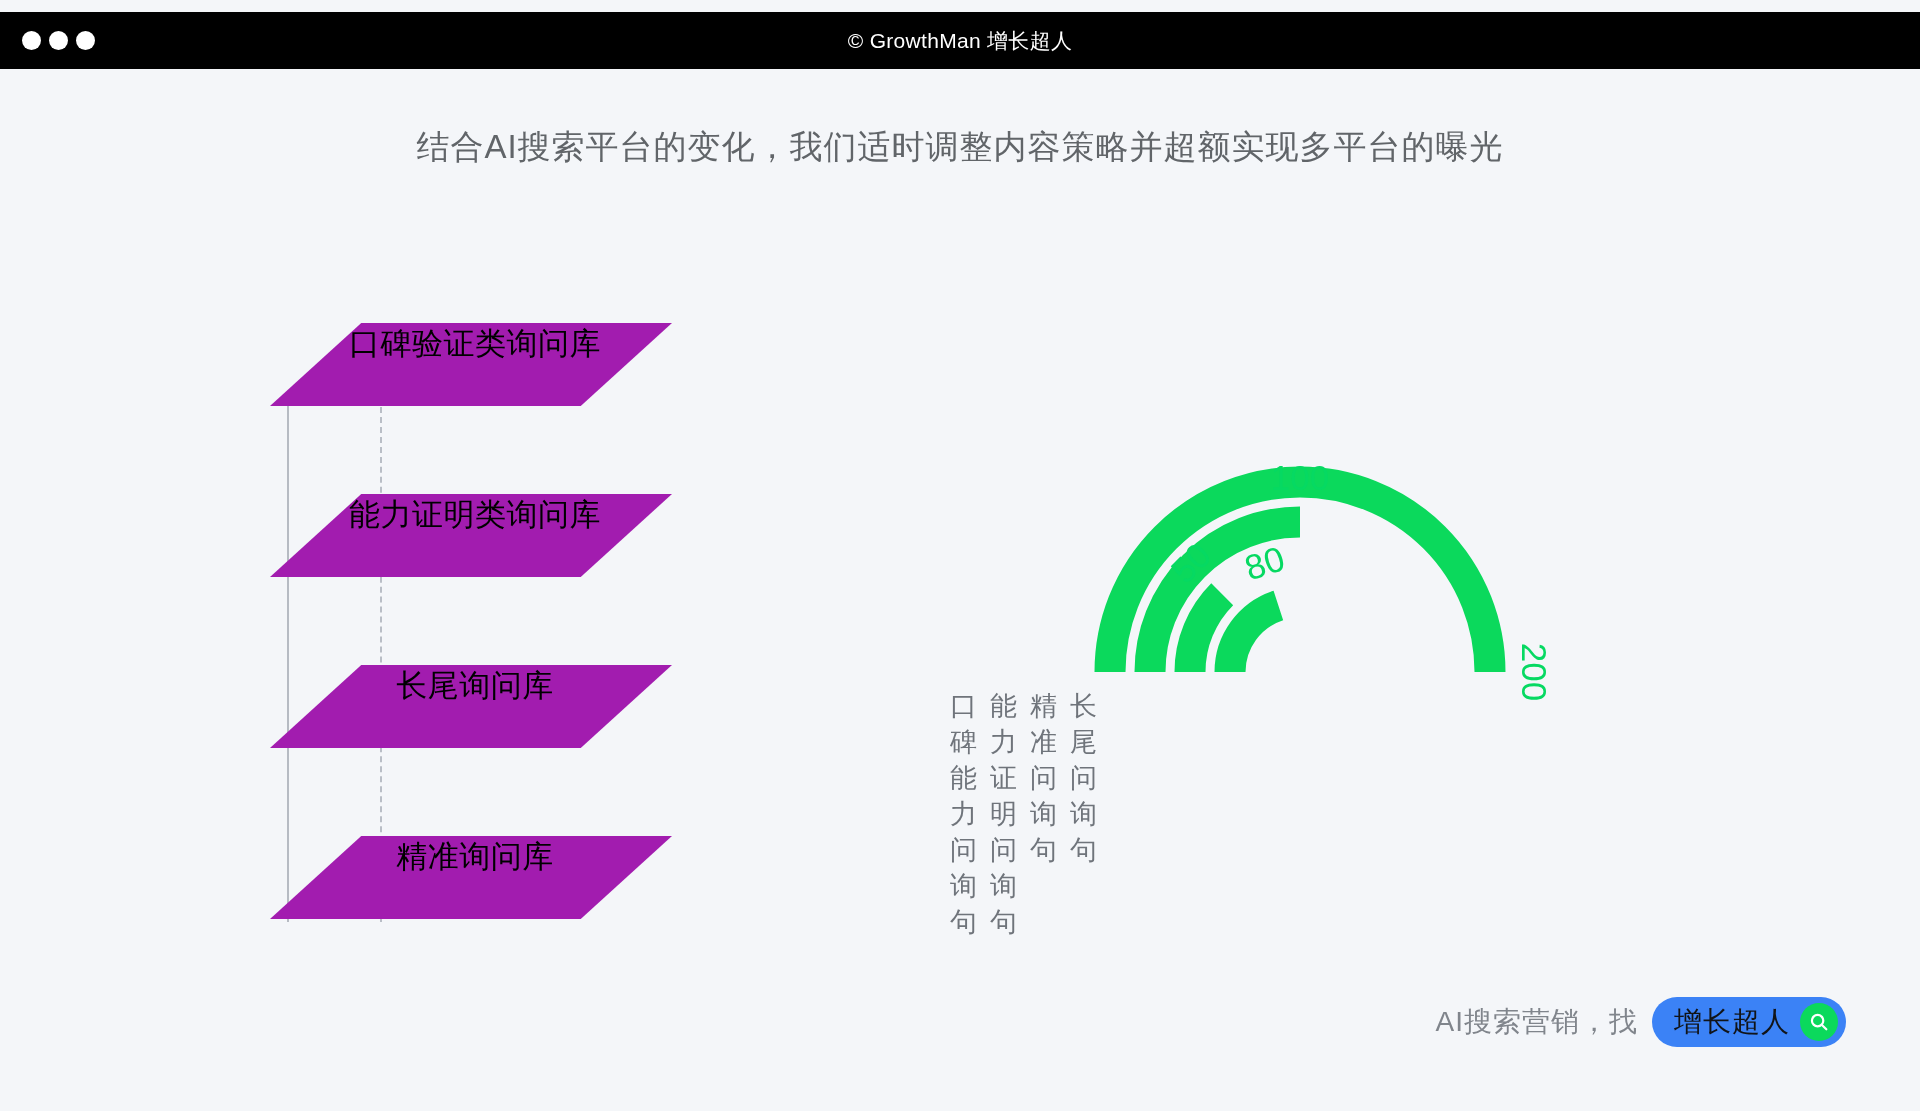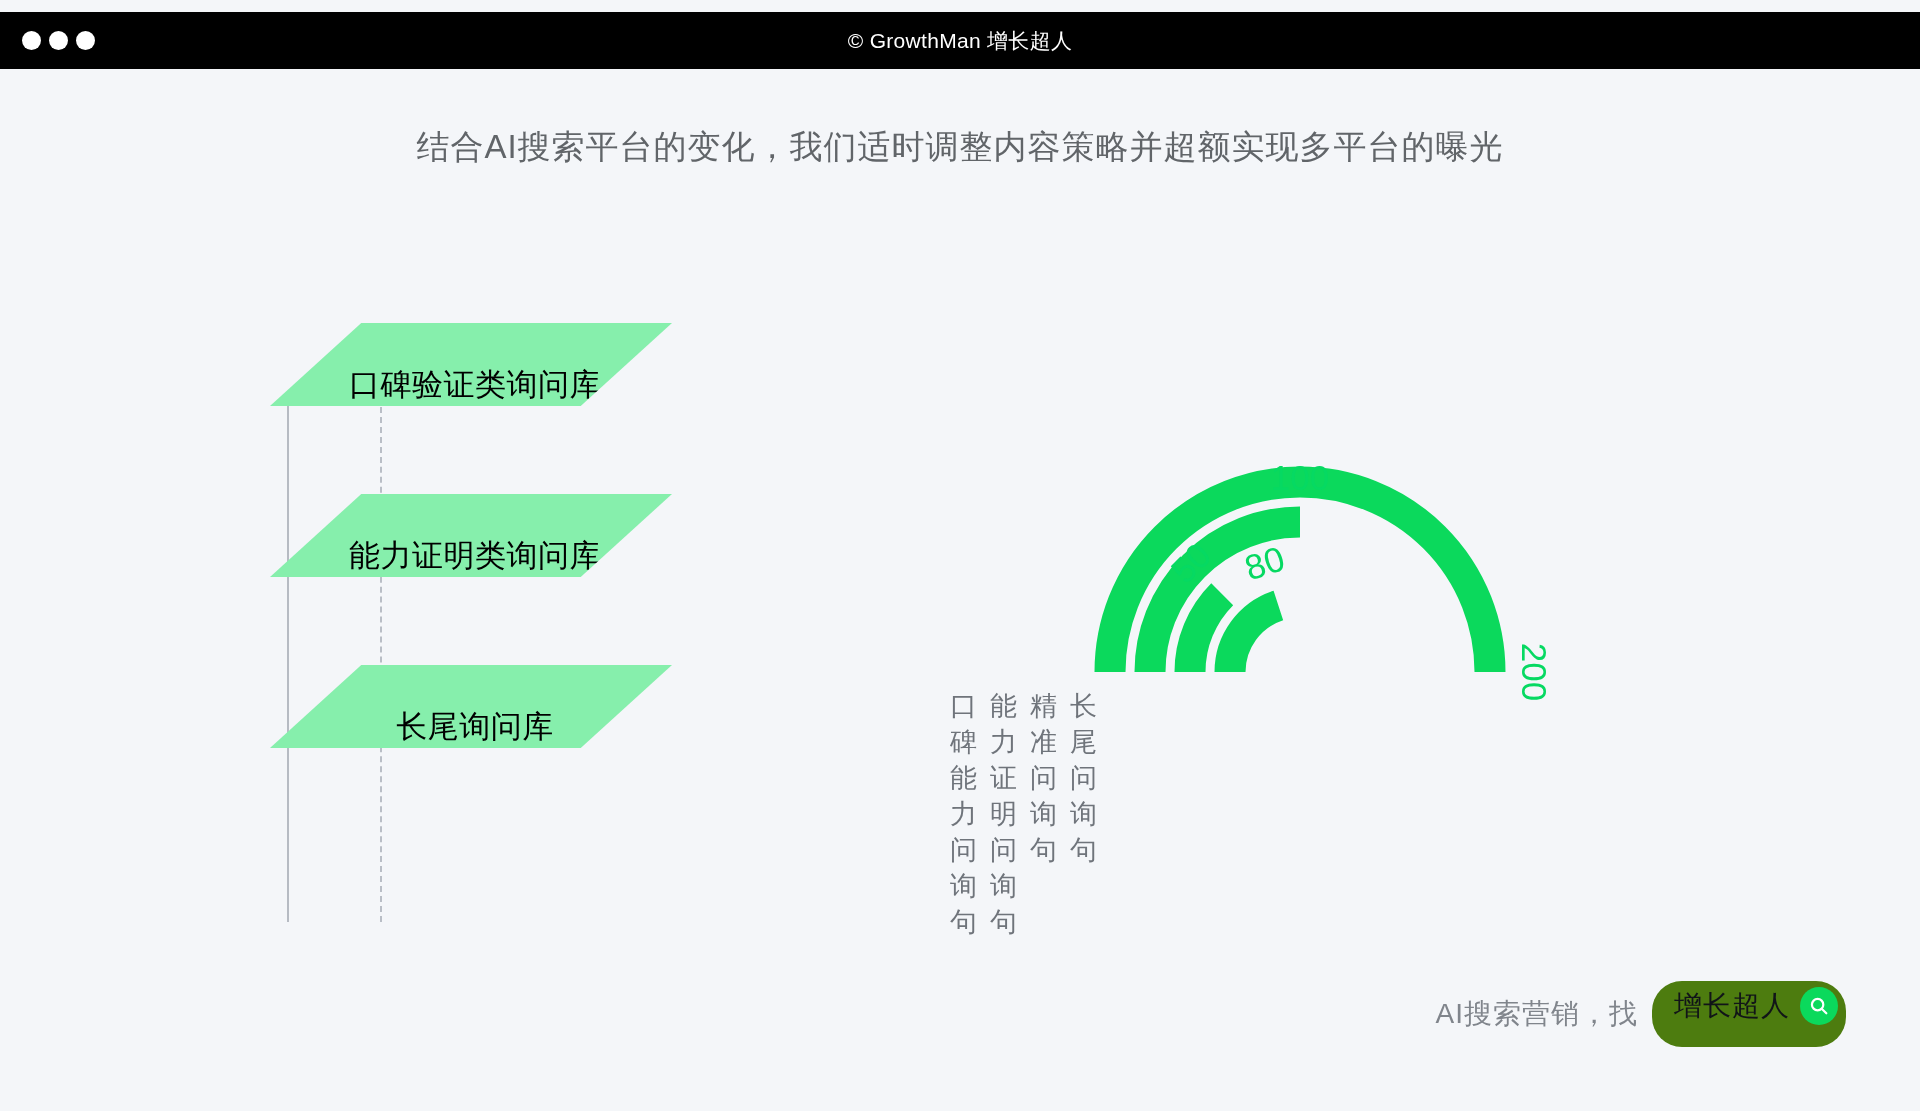--- a/index.html
+++ b/index.html
@@ -87,23 +87,23 @@
     top: 97px;
     width: 0;
     height: 525px;
     border-left: 2px dashed #b9bec6;
   }
   .plate {
     position: absolute;
     left: 0;
     width: 402px;
     height: 83px;
-    background: #86efac;
-    display: flex;
-    align-items: flex-end;
+    background: #a21caf;
+    display: flex;
+    align-items: flex-start;
     justify-content: center;
     clip-path: polygon(22.7% 0%, 100% 0%, 77.3% 100%, 0% 100%);
   }
   .plate-label {
     color: #000000;
     font-size: 31px;
     font-weight: 400;
     letter-spacing: 0.5px;
     white-space: nowrap;
     transform: translateX(4px);
@@ -159,25 +159,26 @@
     gap: 14px;
   }
   .footer-text {
     color: #80858c;
     font-size: 28px;
     letter-spacing: 1px;
     white-space: nowrap;
   }
   .footer-pill {
     display: flex;
+    align-items: center;
     gap: 10px;
-    background: #4d7c0f;
+    background: #3b82f6;
     border-radius: 30px;
     padding: 6px 8px 6px 22px;
-    height: 66px;
+    height: 50px;
   }
   .footer-pill-text {
     color: #111418;
     font-size: 28px;
     letter-spacing: 1px;
     white-space: nowrap;
   }
   .search-badge {
     width: 38px; height: 38px;
     border-radius: 50%;
@@ -209,20 +210,23 @@
     <div class="funnel-axis-dashed"></div>
 
     <div class="plate plate-0">
       <span class="plate-label">口碑验证类询问库</span>
     </div>
     <div class="plate plate-2">
       <span class="plate-label">长尾询问库</span>
     </div>
     <div class="plate plate-1">
       <span class="plate-label">能力证明类询问库</span>
+    </div>
+    <div class="plate plate-3">
+      <span class="plate-label">精准询问库</span>
     </div>
   </div>
 
   <div class="radial">
     <svg id="radial-svg" width="800" height="680" viewBox="0 0 800 680">
       <g id="arc-bands">
           <path d="M 330 392 A 70 70 0 0 1 378.3688103937537 325.42604385933925" class="arc-band" stroke-width="31" stroke="#0bd95c"></path>
           <path d="M 290 392 A 110 110 0 0 1 322.21825406947977 314.21825406947977" class="arc-band" stroke-width="31" stroke="#0bd95c"></path>
           <path d="M 250 392 A 150 150 0 0 1 400 242" class="arc-band" stroke-width="31" stroke="#0bd95c"></path>
           <path d="M 210 392 A 190 190 0 0 1 590 391.99999999999994" class="arc-band" stroke-width="31" stroke="#0bd95c"></path>

